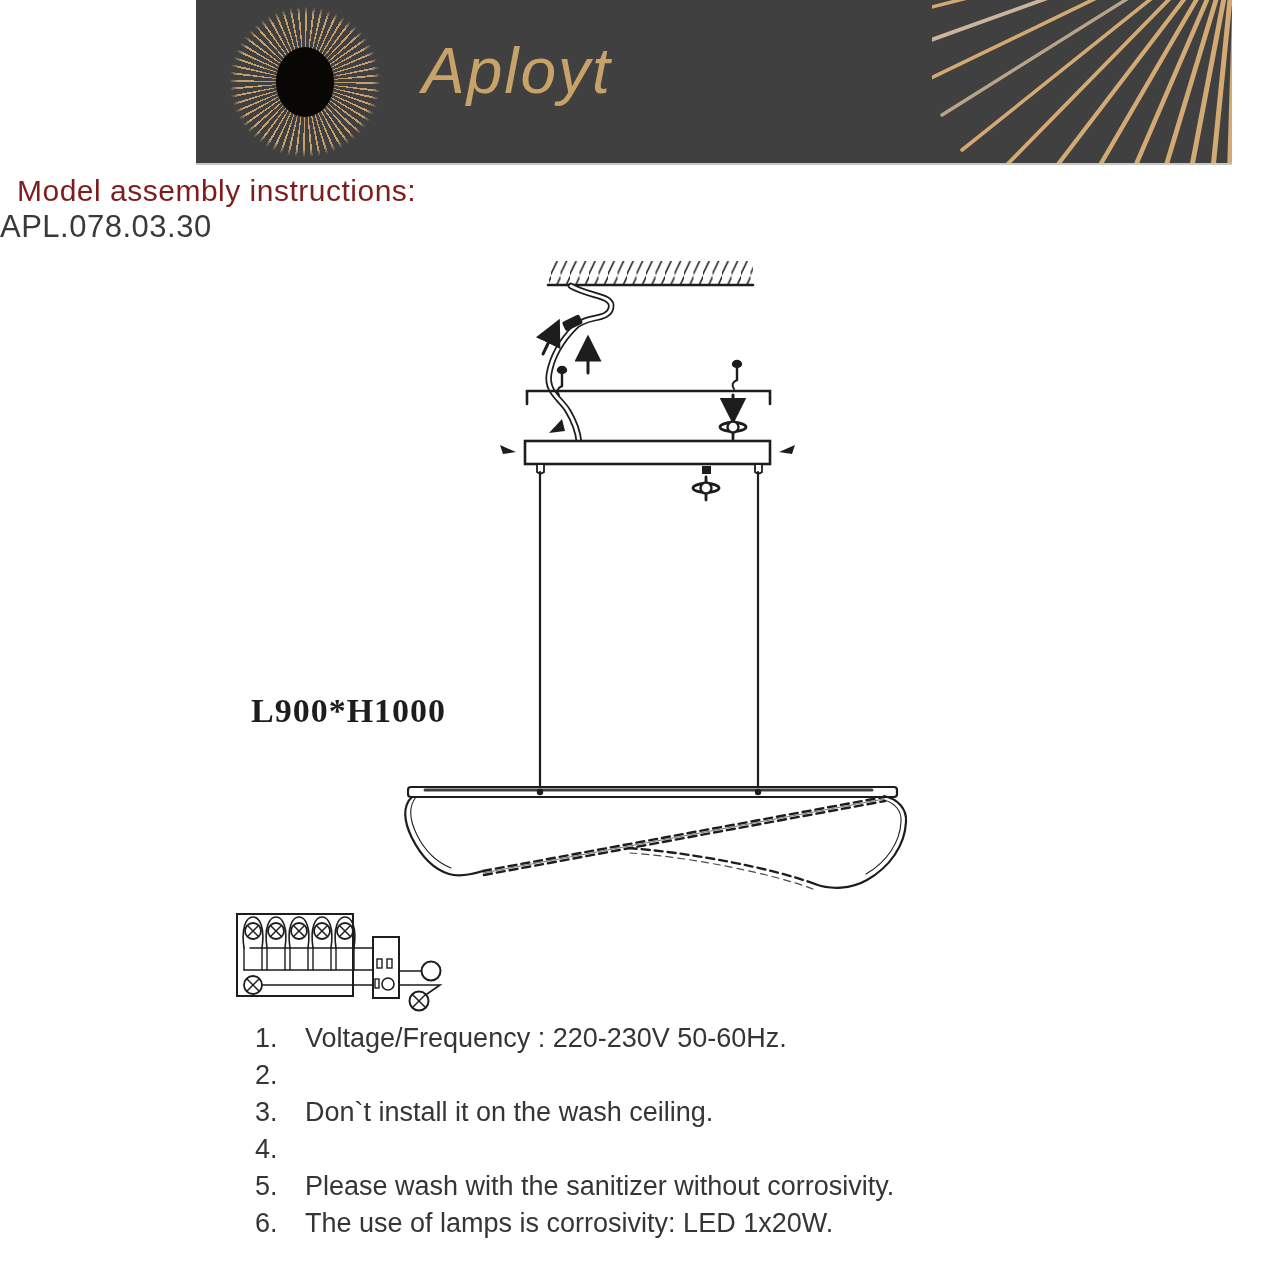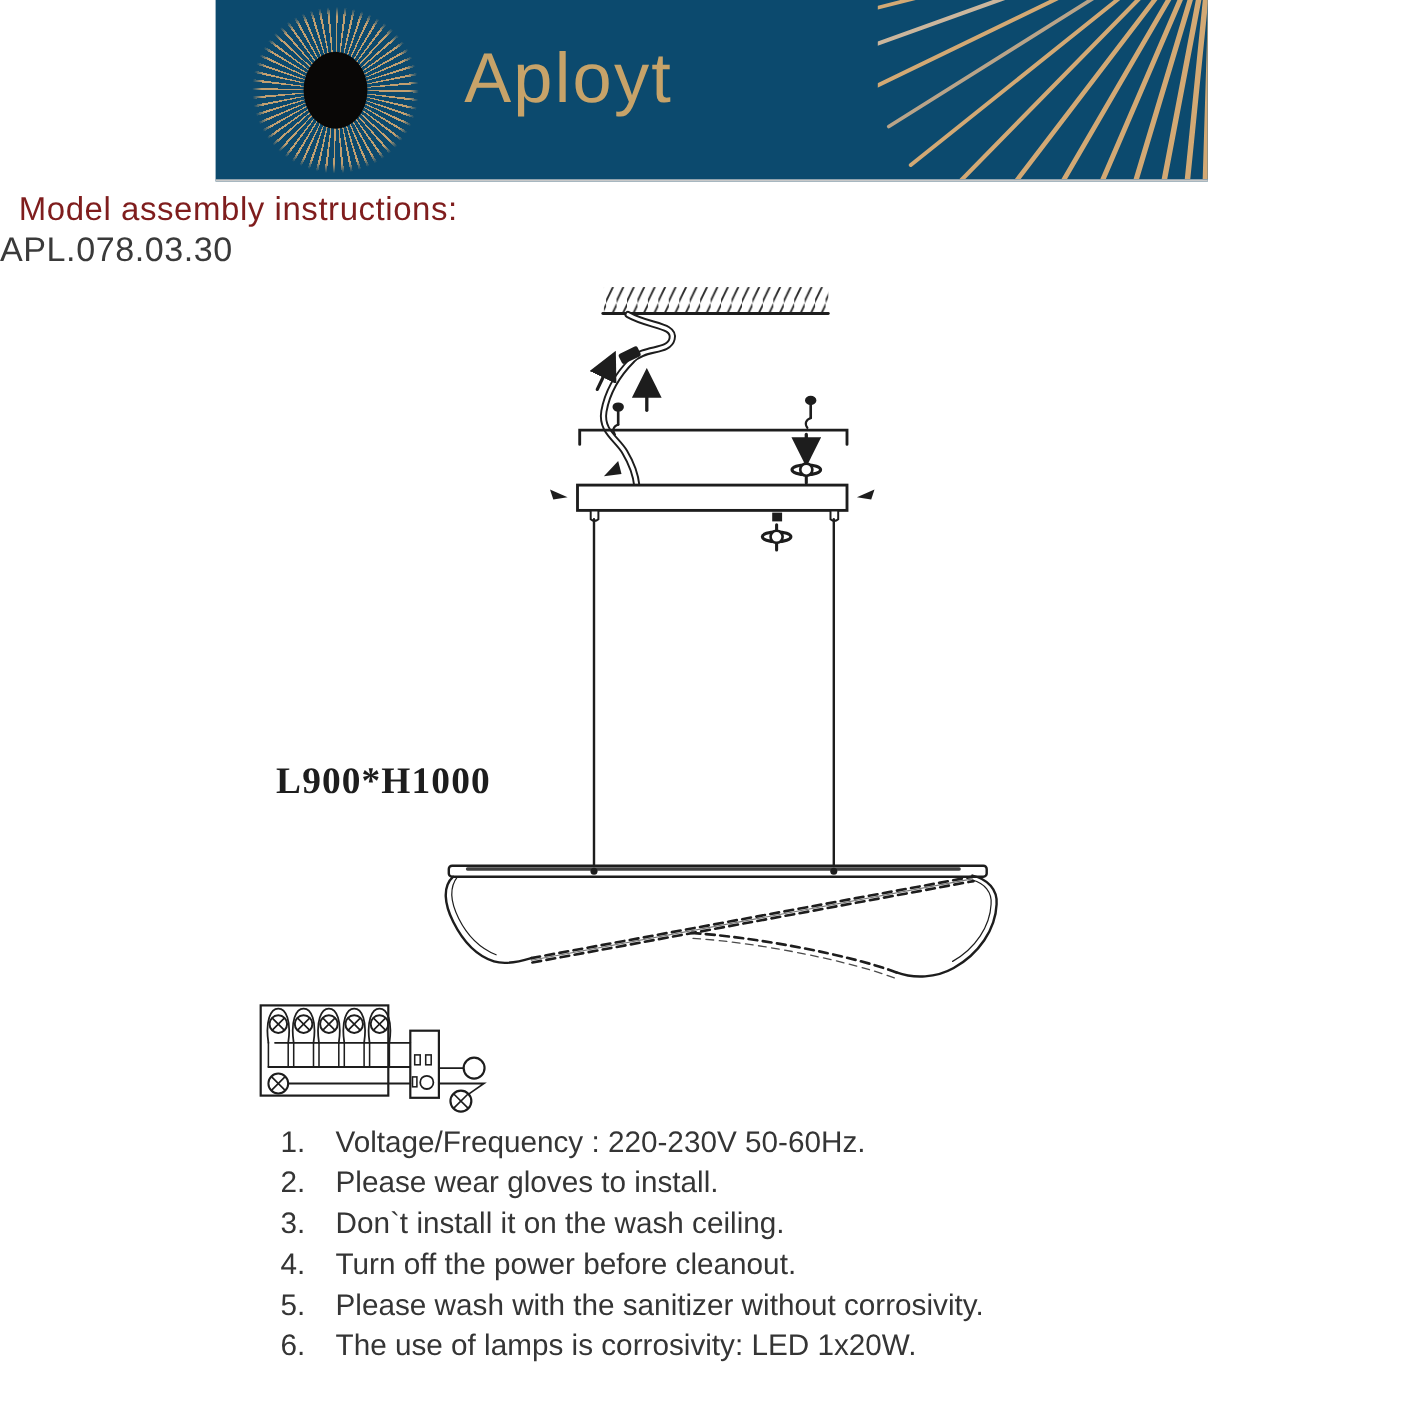--- a/index.html
+++ b/index.html
@@ -1,20 +1,20 @@
 <!DOCTYPE html>
 <html><head>
 <meta charset="utf-8">
 <style>
   html,body{margin:0;padding:0;background:#ffffff;}
   .page{position:relative;width:1280px;height:1280px;background:#ffffff;overflow:hidden;
         font-family:"Liberation Sans",sans-serif;color:#333;}
   
-  .banner{position:absolute;left:196px;top:0;width:902px;height:163px;background:#0c4a6e;
-          overflow:hidden;border-bottom:2px solid #c9c9c9;}
+  .banner{position:absolute;left:196px;top:0;width:1036px;height:163px;background:#404040;
+          overflow:hidden;border-bottom:2px solid #c9c9c9;font-style:italic;}
   .logo-rays{position:absolute;left:31px;top:4px;width:156px;height:156px;border-radius:50%;
         background:repeating-conic-gradient(rgba(205,164,112,.95) 0deg 1.7deg, rgba(12,10,9,0) 1.7deg 6deg);
         -webkit-mask:radial-gradient(circle closest-side, transparent 0 33%, #000 41% 86%, transparent 97%);
         mask:radial-gradient(circle closest-side, transparent 0 33%, #000 41% 86%, transparent 97%);}
   .logo-core{position:absolute;left:80px;top:47px;width:58px;height:70px;border-radius:50%;background:#090706;}
   .brand{position:absolute;left:226px;top:34px;font-size:64px;font-weight:300;letter-spacing:2px;
          color:#c7a369;}
   .corner-rays{position:absolute;right:0;top:0;width:300px;height:163px;}
   
   .heading{position:absolute;left:17px;width:100%;text-align:left;top:174px;font-size:30px;
@@ -226,29 +226,27 @@
 
   <div class="dim-label">L900*H1000</div>
 
   <div class="list">
     <div class="row">
       <span class="num">1.</span>
       <span class="txt">Voltage/Frequency : 220-230V 50-60Hz.</span>
     </div>
     <div class="row">
       <span class="num">2.</span>
-      <span class="txt">Please wear gloves to install.</span>
     </div>
     <div class="row">
       <span class="num">3.</span>
       <span class="txt">Don`t install it on the wash ceiling.</span>
     </div>
     <div class="row">
       <span class="num">4.</span>
-      <span class="txt">Turn off the power before cleanout.</span>
     </div>
     <div class="row">
       <span class="num">5.</span>
       <span class="txt">Please wash with the sanitizer without corrosivity.</span>
     </div>
     <div class="row">
       <span class="num">6.</span>
       <span class="txt">The use of lamps is corrosivity: LED 1x20W.</span>
     </div>
   </div>

